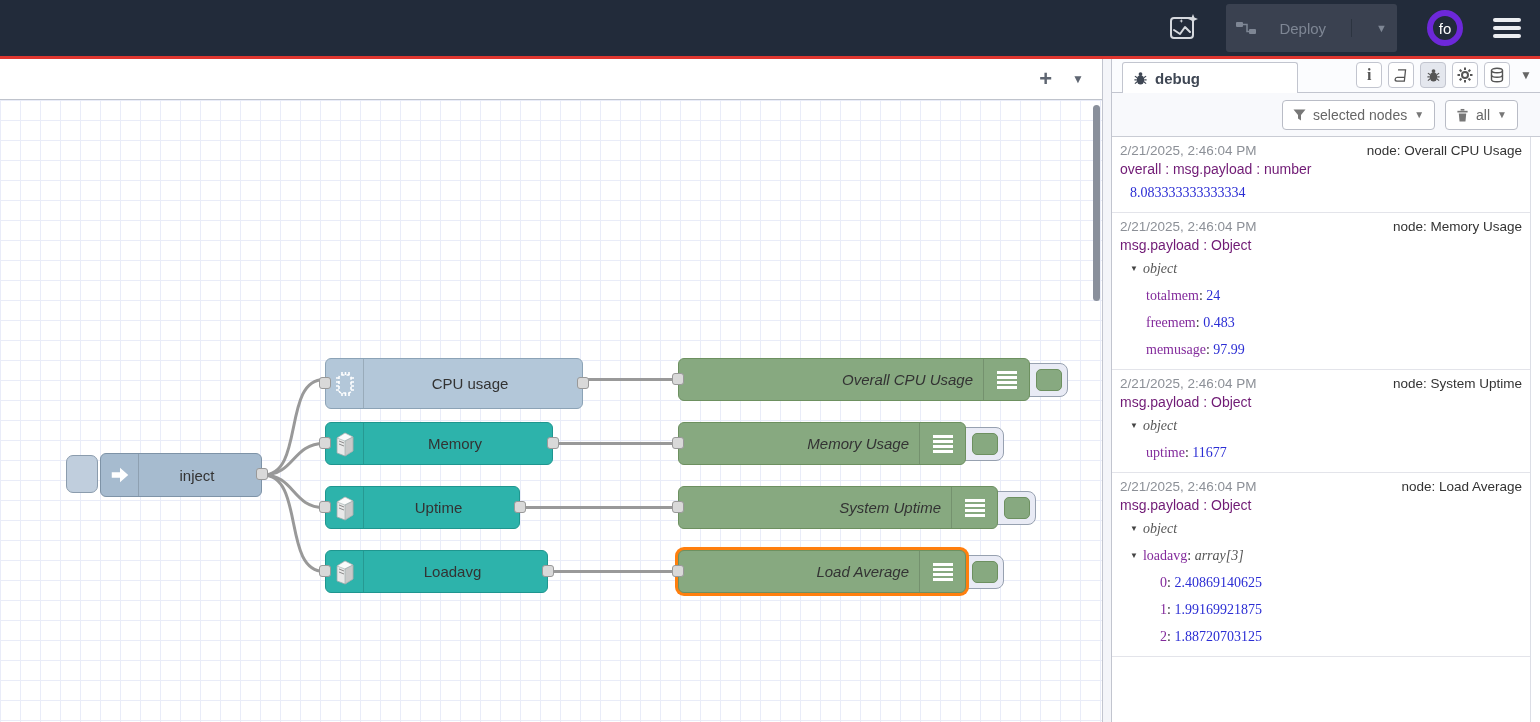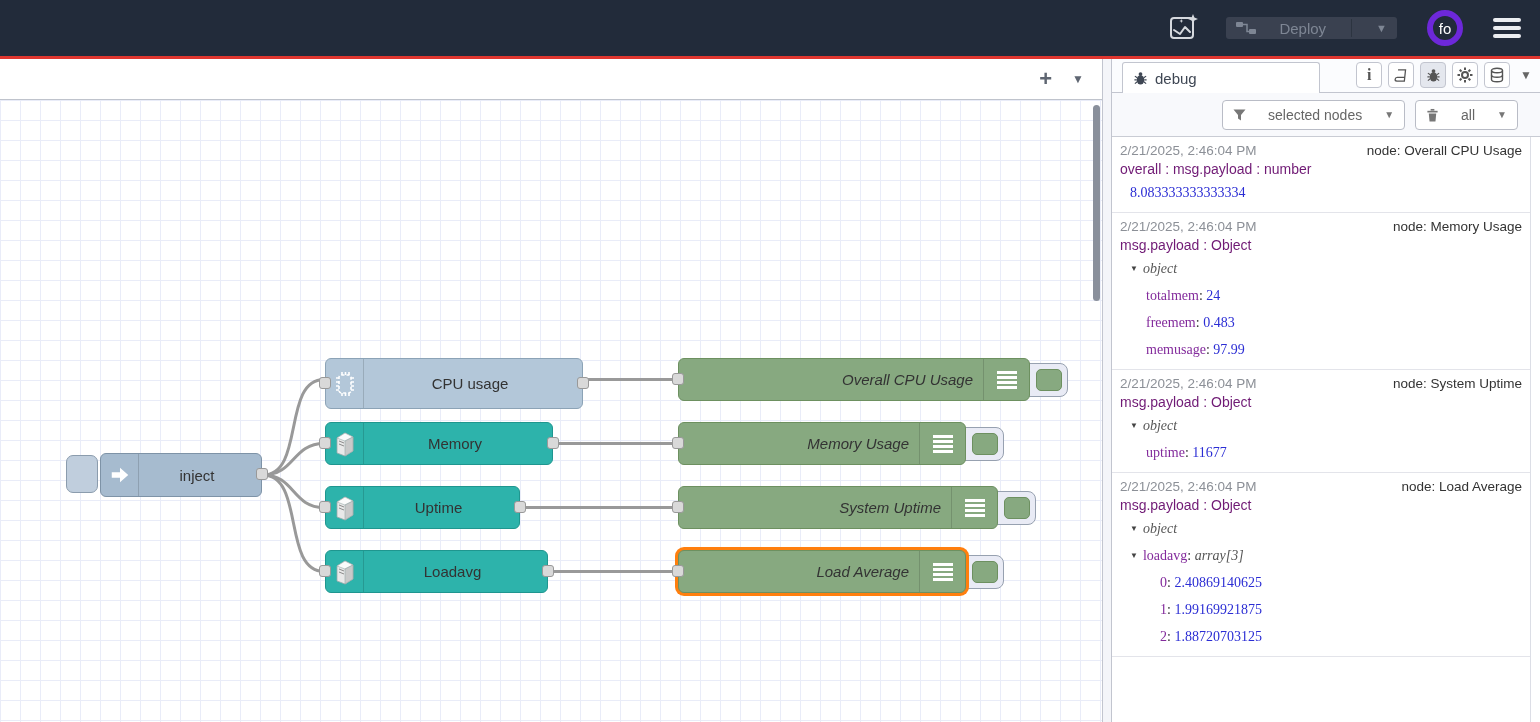--- a/index.html
+++ b/index.html
@@ -2,21 +2,21 @@
 <html><head>
 <meta charset="utf-8">
 <style>
   * { margin:0; padding:0; box-sizing:border-box; }
   html,body { width:1540px; height:722px; overflow:hidden; font-family:"Liberation Sans",sans-serif; background:#fff; }
 
   
   .header { height:56px; background:#222b3a; display:flex; align-items:center; justify-content:flex-end; padding-right:19px; }
   .accent-line { height:3px; background:#e0362f; }
   .hdr-icon { color:#d6d9de; display:flex; align-items:center; }
-  .deploy-btn { margin-left:26px; height:22px; background:#3a4150; border-radius:3px; display:flex; align-items:center; padding:0 10px; color:#7e8694; font-size:15px;gap:15px; }
+  .deploy-btn { margin-left:26px; height:48px; background:#3a4150; border-radius:3px; display:flex; align-items:center; padding:0 10px; color:#7e8694; font-size:15px;gap:15px; }
   .deploy-btn .dp-label { margin:0 10px 0 8px; }
   .deploy-btn .dp-sep { width:1px; height:18px; background:#2c3440; margin-right:9px; }
   .deploy-btn .dp-caret { font-size:11px; }
   .avatar { margin-left:30px; width:36px; height:36px; border-radius:50%; border:6px solid #6d28d9; color:#fff; font-size:15px; display:flex; align-items:center; justify-content:center; }
   .burger { margin-left:30px; display:flex; flex-direction:column; gap:4px; cursor:pointer; }
   .burger span { display:block; width:28px; height:4px; background:#eceef1; border-radius:2px; }
 
   
   .main { display:flex; height:663px; }
   .canvas-col { width:1102px; display:flex; flex-direction:column; }
@@ -46,29 +46,29 @@
   .n-selected { box-shadow:0 0 0 3px #ff7f0e; }
   .port { position:absolute; width:12px; height:12px; background:#d9d9d9; border:1px solid #999; border-radius:3px; top:50%; margin-top:-7px; z-index:4; }
   .port.in { left:-7px; } .port.out { right:-7px; }
   .inject-button { position:absolute; z-index:2; width:32px; height:38px; background:#c0cedd; border:1.5px solid #8b9cad; border-radius:7px; }
   .dbg-toggle { position:absolute; z-index:2; width:46px; height:34px; background:#e9ebf5; border:1px solid #97a1b0; border-radius:8px; display:flex; align-items:center; justify-content:flex-end; padding-right:5px; }
   .dbg-toggle .inner { width:26px; height:22px; background:#87a980; border:1px solid #6d9060; border-radius:5px; }
 
   
   .sidebar { width:428px; display:flex; flex-direction:column; background:#fff; }
   .side-tabstrip { height:34px; background:#fbfcfe; border-bottom:1px solid #c2c5cf; display:flex; align-items:flex-end; position:relative; }
-  .side-tab { height:31px; width:198px; margin-left:10px; background:#fff; border:1px solid #c2c5cf; border-bottom:none; border-radius:3px 3px 0 0; display:flex; align-items:center; gap:7px; padding-left:10px; font-weight:normal; font-size:15px; color:#3f4754; position:relative; top:1px; z-index:2; }
+  .side-tab { height:31px; width:176px; margin-left:10px; background:#fff; border:1px solid #c2c5cf; border-bottom:none; border-radius:3px 3px 0 0; display:flex; align-items:center; gap:7px; padding-left:10px; font-weight:bold; font-size:15px; color:#3f4754; position:relative; top:1px; z-index:2; }
   .side-tab-icons { margin-left:auto; display:flex; align-items:center; gap:6px; padding-right:8px; padding-bottom:4px; }
   .sq-btn { width:26px; height:26px; border:1px solid #c2c5cf; border-radius:4px; background:#fff; display:flex; align-items:center; justify-content:center; color:#555; font-size:14px; }
   .sq-btn.active { background:#e4e7ee; }
   .sq-btn .seriff { font-family:"Liberation Serif",serif; font-weight:bold; font-size:16px; }
   .strip-caret { color:#666; font-size:12px; margin-left:4px; }
 
   .filter-row { height:44px; background:#f8f9fc; border-bottom:1px solid #c9ccd4; display:flex; align-items:center; justify-content:flex-end; gap:10px; padding-right:22px; }
-  .filter-btn { height:30px; background:#fff; border:1px solid #b9bcc6; border-radius:4px; color:#666; font-size:14px; display:flex; align-items:center; gap:22px; padding:0 10px; }
+  .filter-btn { height:30px; background:#fff; border:1px solid #b9bcc6; border-radius:4px; color:#666; font-size:14px; display:flex; align-items:center; gap:7px; padding:0 10px; }
   .filter-btn .caret-glyph { font-size:10px; color:#777; }
 
   .messages-wrap { flex:1; display:flex; overflow:hidden; }
   .messages { flex:1; border-right:1px solid #dcdee6; overflow:hidden; }
   .msg-gutter { width:9px; background:#fff; }
   .dmsg { padding:4px 8px 6px 8px; border-bottom:1px solid #e3e4ea; background:#fff; }
   .dm-top { display:flex; justify-content:space-between; font-size:13.5px; line-height:19px; }
   .dm-time { color:#8c9097; }
   .dm-src { color:#333; }
   .dm-meta { font-size:14px; line-height:19px; color:#701a75; }

